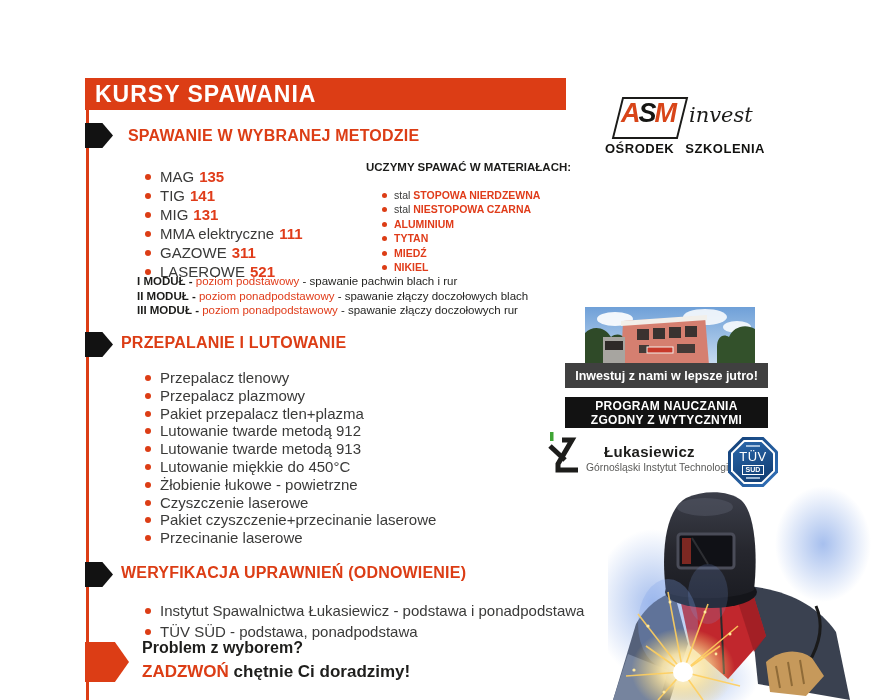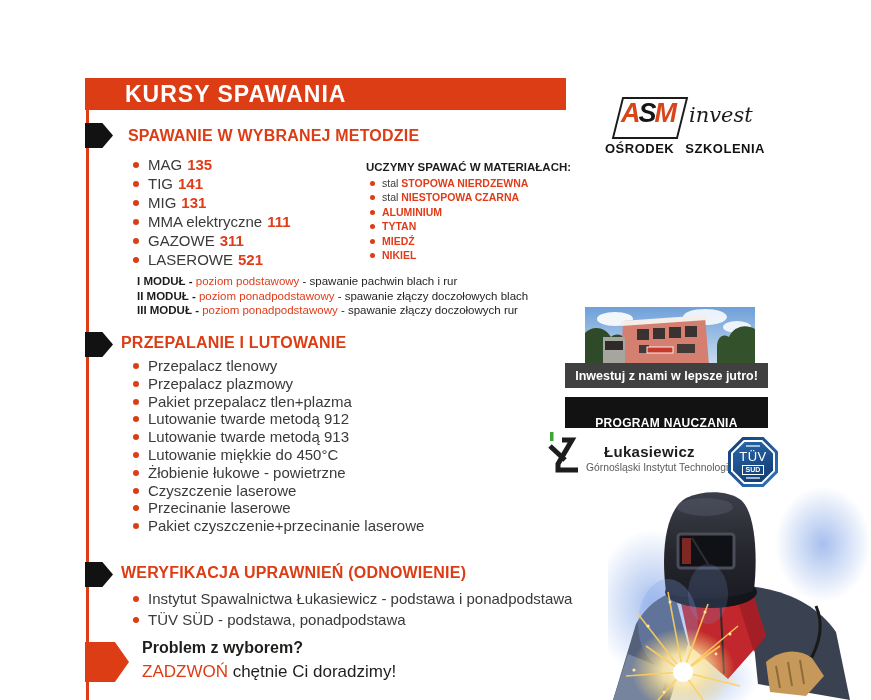--- a/index.html
+++ b/index.html
@@ -3,31 +3,31 @@
 <meta charset="utf-8">
 <style>
   html,body{margin:0;padding:0;background:#ffffff;}
   .page{position:relative;width:871px;height:700px;background:#ffffff;overflow:hidden;
         font-family:"Liberation Sans",sans-serif;color:#3a3a39;}
   .abs{position:absolute;}
 
   
   .header-bar{left:85px;top:78px;width:481px;height:32px;background:#dc3d15;}
   .header-bar .title{color:#fff;font-size:23px;font-weight:bold;letter-spacing:1px;
-        line-height:33px;padding-left:40px;}
+        line-height:33px;padding-left:10px;}
 
   
   .vrule{left:86px;top:110px;width:3px;height:590px;background:#dc3d15;}
 
   
   .marker{width:28px;height:25px;background:#121212;
         clip-path:polygon(0 0,62% 0,100% 50%,62% 100%,0 100%);}
   .sec-head{color:#dc3d15;font-size:16px;font-weight:bold;letter-spacing:.2px;}
 
-  ul{list-style:none;margin:4px;padding:0;}
+  ul{list-style:none;margin:16px;padding:0;}
   .dot{display:inline-block;width:6px;height:6px;border-radius:50%;background:#dc3d15;
         margin-right:9px;vertical-align:2px;}
   .dot.small{width:5px;height:5px;margin-right:7px;vertical-align:1px;}
 
   .methods{left:129px;top:151px;font-size:15px;}
   .methods li{line-height:19px;}
   .code{color:#e03c1a;font-weight:bold;margin-left:5px;}
 
   .materials{left:366px;top:161px;}
   .materials .mat-head{font-size:11.5px;font-weight:bold;color:#1c1c1a;}
@@ -55,21 +55,21 @@
   .asm .invest{position:absolute;left:84px;top:10px;font-family:"DejaVu Serif",serif;
         font-style:italic;font-size:21px;color:#1b1b19;}
   .asm .sub{position:absolute;left:0px;top:48px;font-size:13px;font-weight:bold;
         color:#121210;letter-spacing:.5px;word-spacing:7px;white-space:nowrap;}
 
   
   .photo{left:585px;top:307px;width:170px;height:62px;}
   .banner{left:565px;top:363px;width:203px;height:25px;background:#404040;
         color:#fff;font-size:12.5px;font-weight:bold;text-align:center;line-height:26px;}
   .program{left:565px;top:397px;width:203px;height:31px;background:#121212;color:#fff;
-        font-size:12px;font-weight:bold;text-align:center;line-height:14px;padding-top:19px;
+        font-size:12px;font-weight:bold;text-align:center;line-height:14px;padding-top:2px;
         box-sizing:border-box;letter-spacing:.3px;}
   .luka{left:548px;top:430px;width:230px;height:52px;}
   .luka .name{position:absolute;left:56px;top:13px;font-size:15px;font-weight:bold;
         color:#1d1d1b;letter-spacing:.3px;}
   .luka .sub{position:absolute;left:38px;top:32px;font-size:10.3px;color:#5a5a58;}
 
   .tuv{left:728px;top:437px;width:50px;height:50px;}
   .oct{clip-path:polygon(29% 0,71% 0,100% 29%,100% 71%,71% 100%,29% 100%,0 71%,0 29%);}
   .tuv .o1{position:absolute;inset:0;background:linear-gradient(135deg,#123e74,#3273bc);}
   .tuv .o2{position:absolute;inset:3px;background:#ffffff;}
@@ -78,21 +78,21 @@
         justify-content:center;color:#fff;}
   .tuv .t1{font-size:13px;font-weight:normal;letter-spacing:.5px;line-height:13px;}
   .tuv .t2{font-size:7px;font-weight:bold;border:1px solid #fff;padding:0 3px;line-height:8px;
         margin-top:2px;}
   .tuv .micro{position:absolute;left:18px;width:14px;height:2px;background:#cfe0f2;opacity:.75;}
 
   
   .f-arrow{left:85px;top:642px;width:44px;height:40px;background:#dc3d15;
         clip-path:polygon(0 0,68% 0,100% 50%,68% 100%,0 100%);}
   .f-q{left:142px;top:639px;font-size:16px;font-weight:bold;color:#1e1e1c;}
-  .f-c{left:142px;top:662px;font-size:17px;font-weight:normal;color:#1e1e1c;}
+  .f-c{left:142px;top:662px;font-size:17px;font-weight:bold;color:#1e1e1c;}
   .f-c .cta{color:#dc3d15;}
 
   .welder{left:608px;top:474px;width:263px;height:226px;}
 </style>
 </head>
 <body>
 
 <div class="page">
 
   <div class="abs header-bar">
@@ -143,22 +143,22 @@
 
   <ul class="abs cutting">
     <li><span class="dot"></span><span>Przepalacz tlenowy</span></li>
     <li><span class="dot"></span><span>Przepalacz plazmowy</span></li>
     <li><span class="dot"></span><span>Pakiet przepalacz tlen+plazma</span></li>
     <li><span class="dot"></span><span>Lutowanie twarde metodą 912</span></li>
     <li><span class="dot"></span><span>Lutowanie twarde metodą 913</span></li>
     <li><span class="dot"></span><span>Lutowanie miękkie do 450°C</span></li>
     <li><span class="dot"></span><span>Żłobienie łukowe - powietrzne</span></li>
     <li><span class="dot"></span><span>Czyszczenie laserowe</span></li>
+    <li><span class="dot"></span><span>Pakiet czyszczenie+przecinanie laserowe</span></li>
     <li><span class="dot"></span><span>Przecinanie laserowe</span></li>
-    <li><span class="dot"></span><span>Pakiet czyszczenie+przecinanie laserowe</span></li>
   </ul>
 
   <div class="abs marker" style="left:85px;top:562px;"></div>
   <div class="abs sec-head" style="left:121px;top:564px;">WERYFIKACJA UPRAWNIEŃ (ODNOWIENIE)</div>
 
   <ul class="abs verification">
     <li><span class="dot"></span><span>Instytut Spawalnictwa Łukasiewicz - podstawa i ponadpodstawa</span></li>
     <li><span class="dot"></span><span>TÜV SÜD - podstawa, ponadpodstawa</span></li>
   </ul>
 

